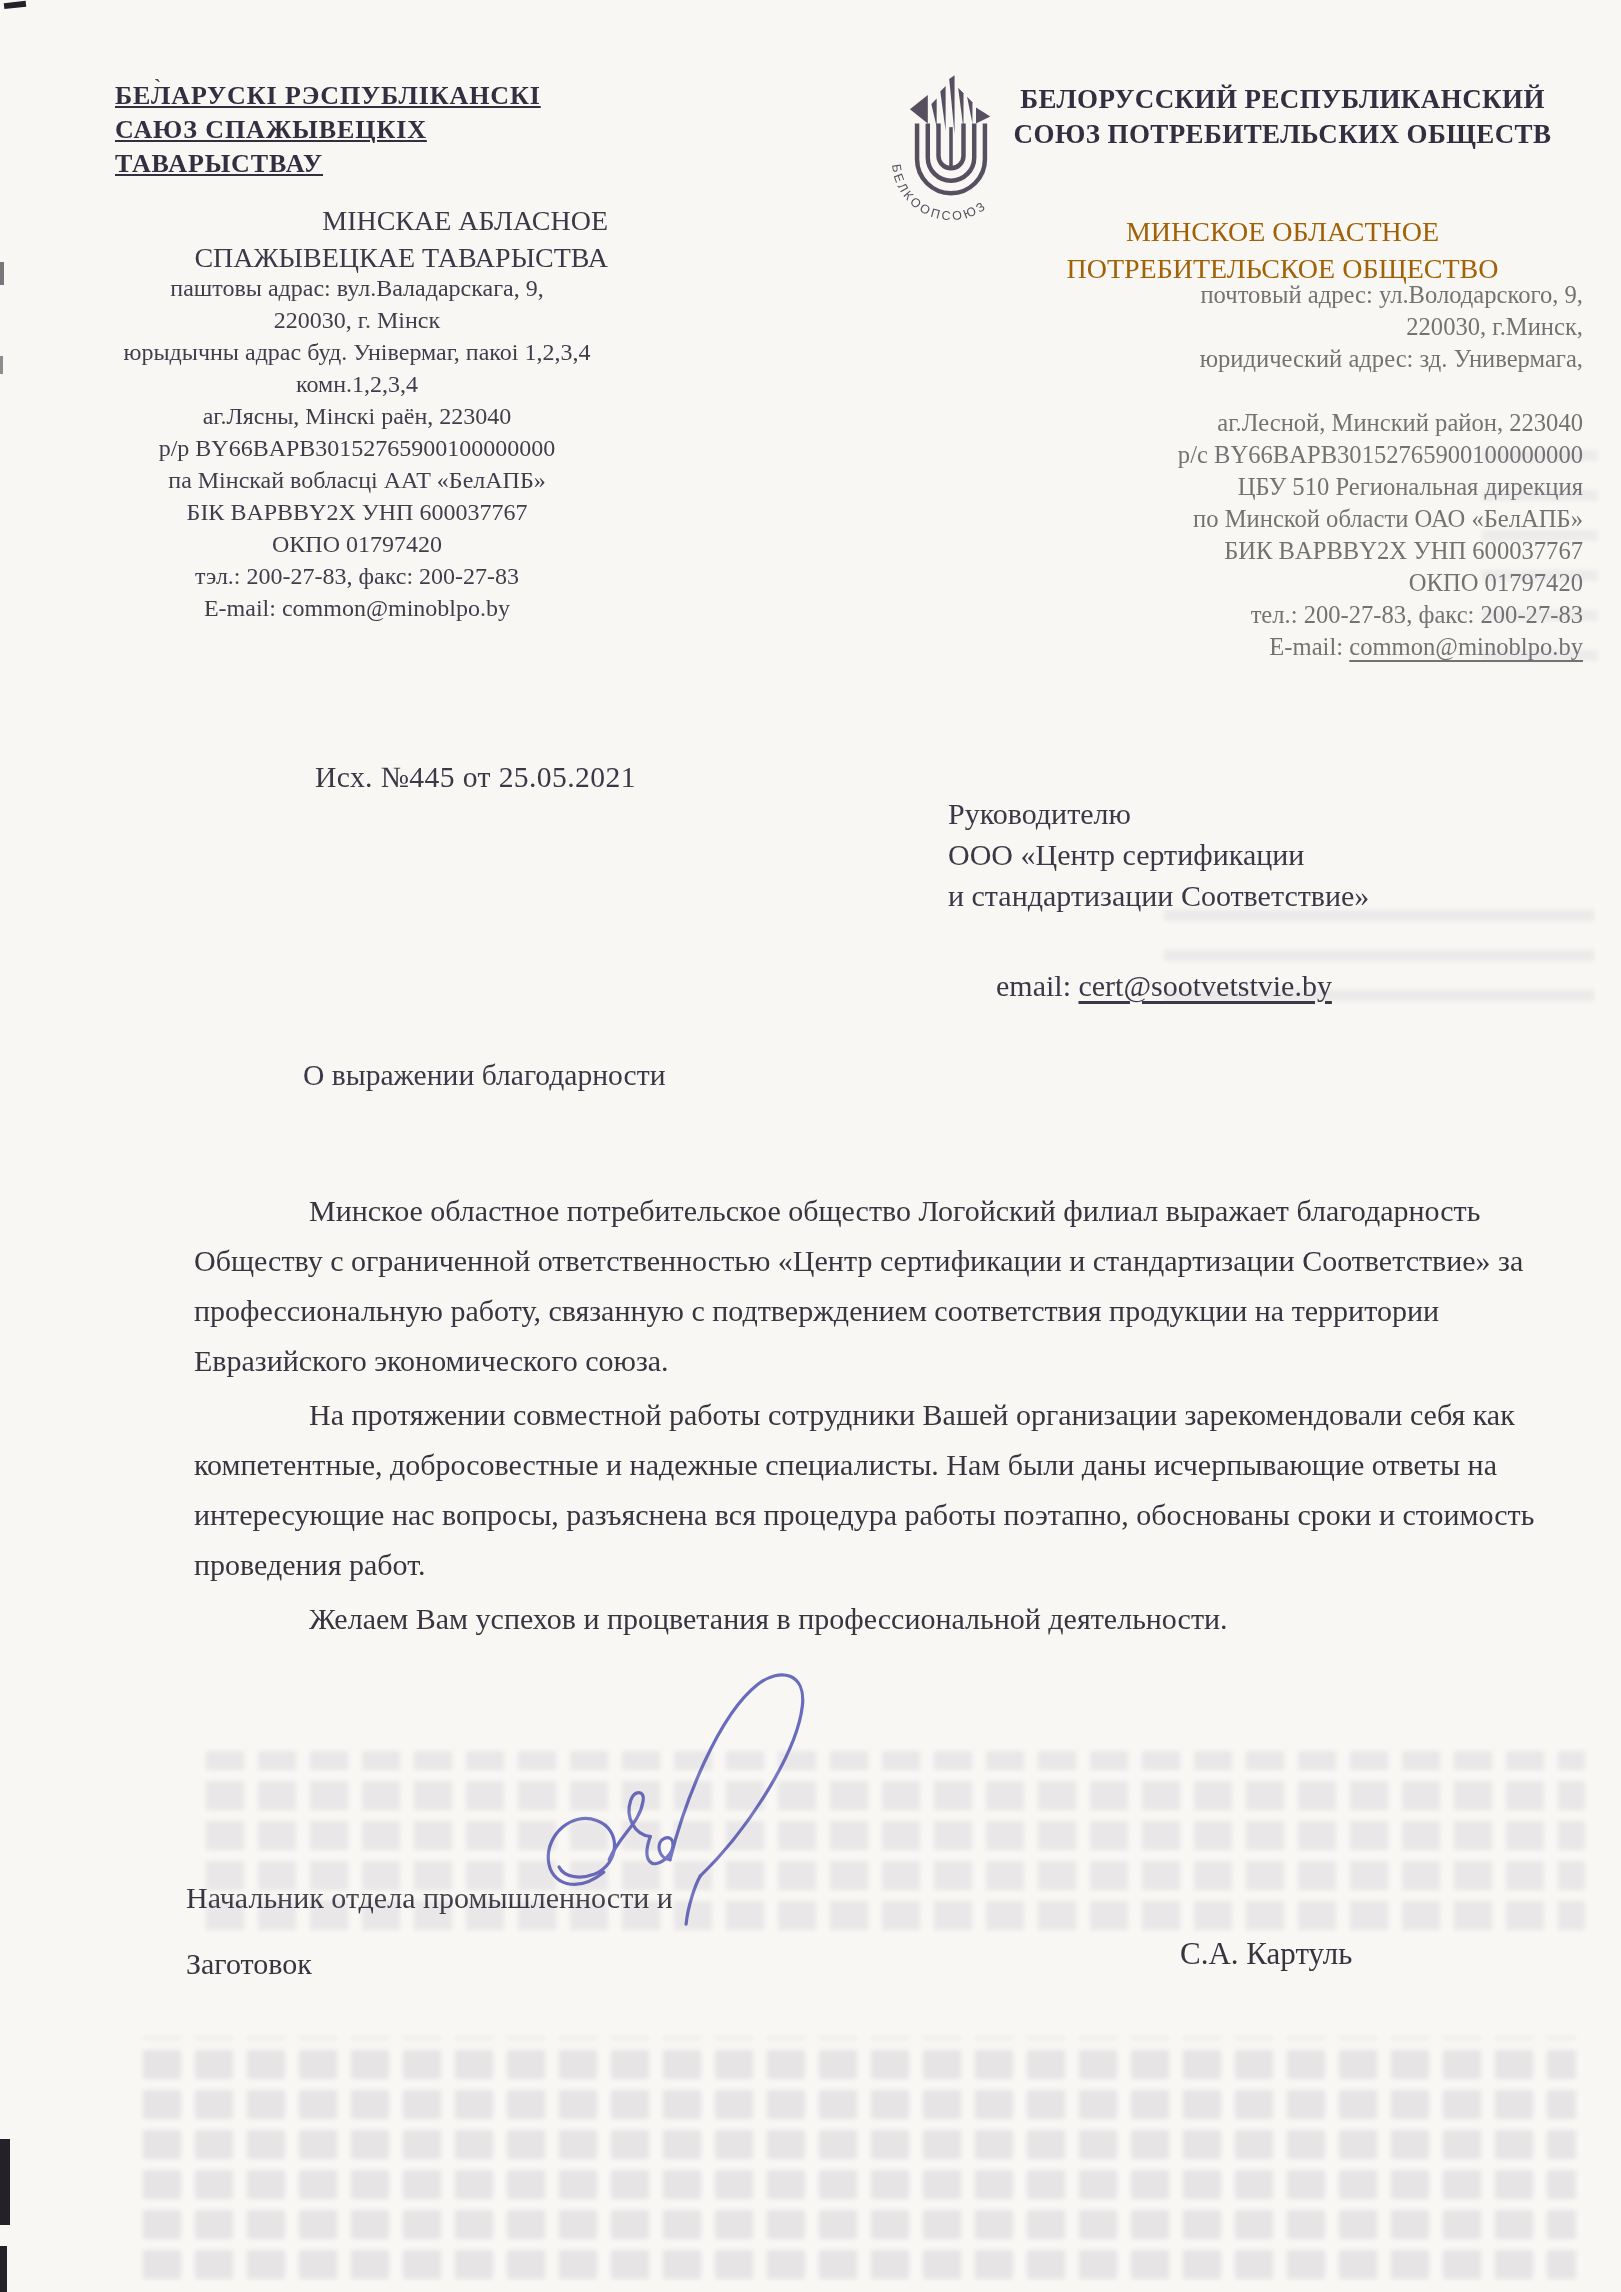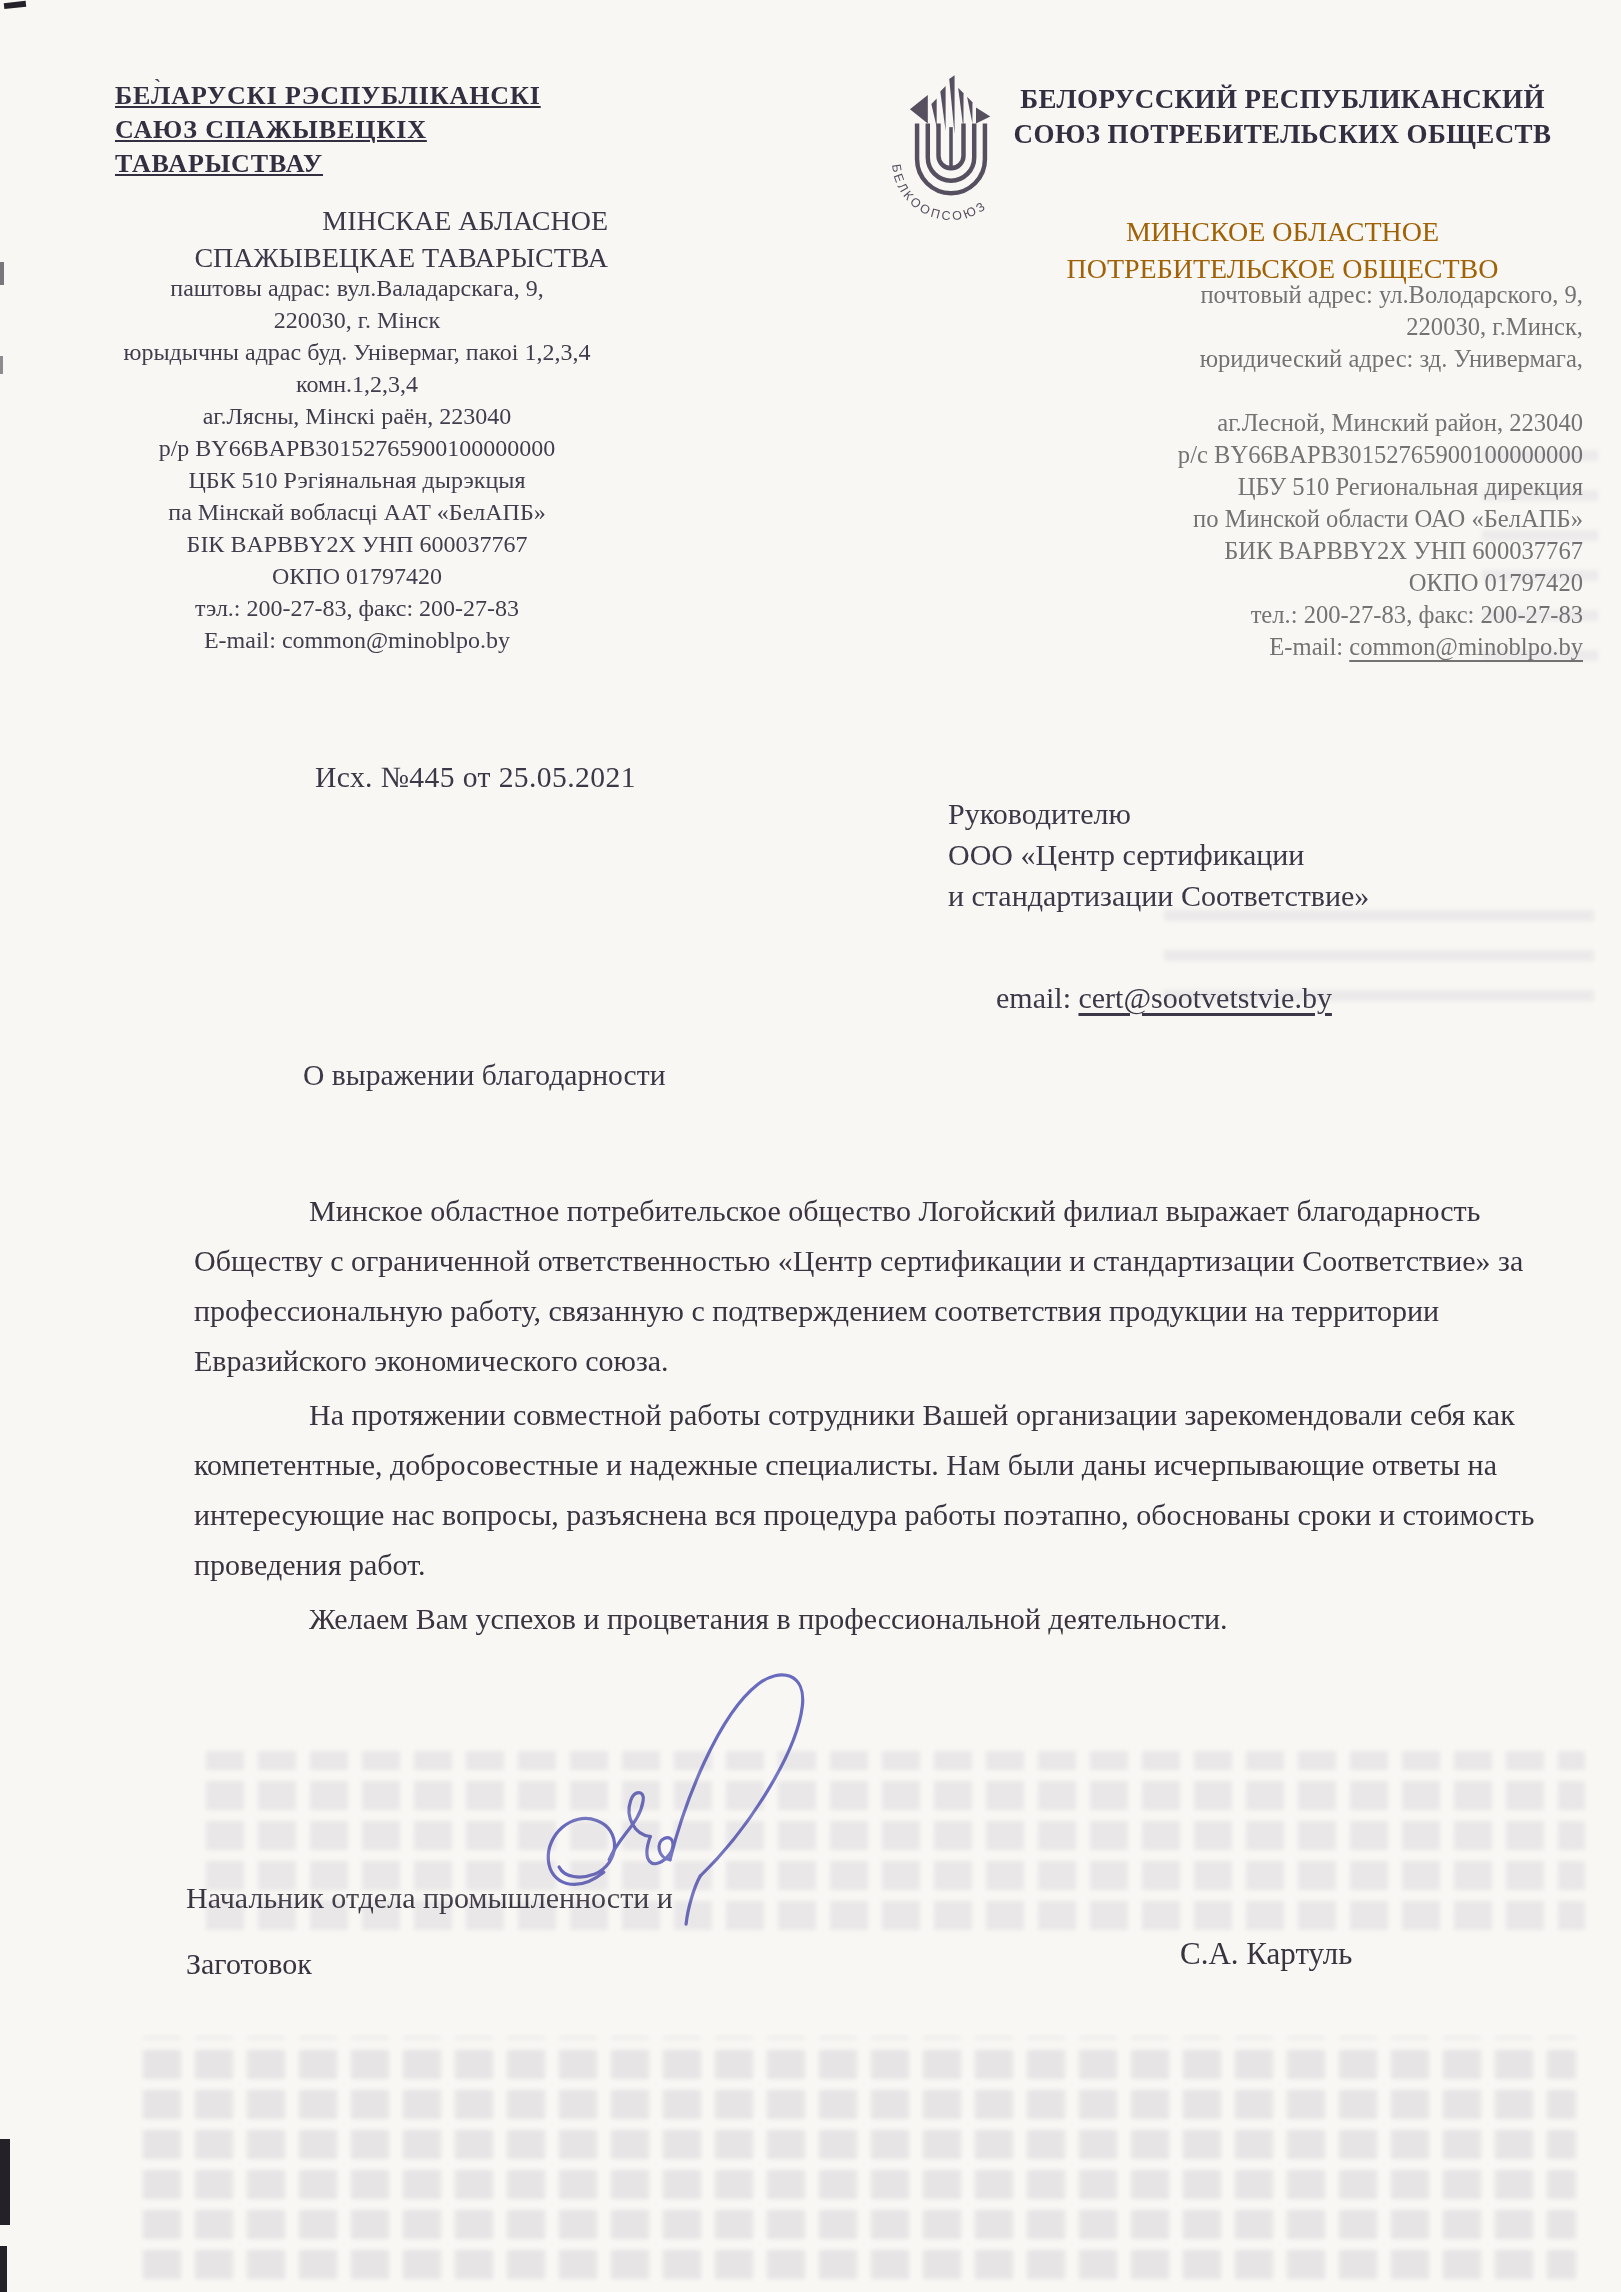--- a/index.html
+++ b/index.html
@@ -52,21 +52,21 @@
   .ref-line{
     position:absolute;left:315px;top:761px;
     font-size:29.6px;color:#3d3847;letter-spacing:0.4px;
   }
   .recipient{
     position:absolute;left:948px;top:793px;width:573px;
     font-size:30px;line-height:41px;color:#3d3847;
   }
   .recipient-email{
     position:absolute;left:996px;top:969px;
-    font-size:30px;color:#3d3847;margin-top:12px;
+    font-size:30px;color:#3d3847;
   }
   .subject{
     position:absolute;left:303px;top:1059px;
     font-size:29.6px;color:#3d3847;
   }
   
   .body-text{
     position:absolute;left:190px;top:1182px;width:1374px;
     font-size:30px;line-height:50px;color:#393440;
   }
@@ -115,21 +115,20 @@
     <div>СПАЖЫВЕЦКАЕ ТАВАРЫСТВА</div>
   </div>
 
   <div class="lh-left-addr">
     <div class="addr-line">паштовы адрас:  вул.Валадарскага, 9,</div>
     <div class="addr-line">220030, г. Мінск</div>
     <div class="addr-line align-left">юрыдычны  адрас  буд.  Універмаг,  пакоі  1,2,3,4</div>
     <div class="addr-line align-left">комн.1,2,3,4</div>
     <div class="addr-line">аг.Лясны, Мінскі раён, 223040</div>
     <div class="addr-line">р/р BY66BAPB30152765900100000000</div>
-    <div class="addr-line">ЦБК 510 Рэгіянальная дырэкцыя</div>
     <div class="addr-line">па Мінскай вобласці ААТ «БелАПБ»</div>
     <div class="addr-line">БІК BAPBBY2X  УНП 600037767</div>
     <div class="addr-line">ОКПО 01797420</div>
     <div class="addr-line">тэл.: 200-27-83, факс: 200-27-83</div>
     <div class="addr-line"><span>E-mail: </span><span>common@minoblpo.by</span></div>
   </div>
 
   <svg class="logo" viewBox="0 0 168 172">
     <g fill="#564f5f" stroke="none">
       <polygon points="38,46 58,30 58,62"></polygon>

